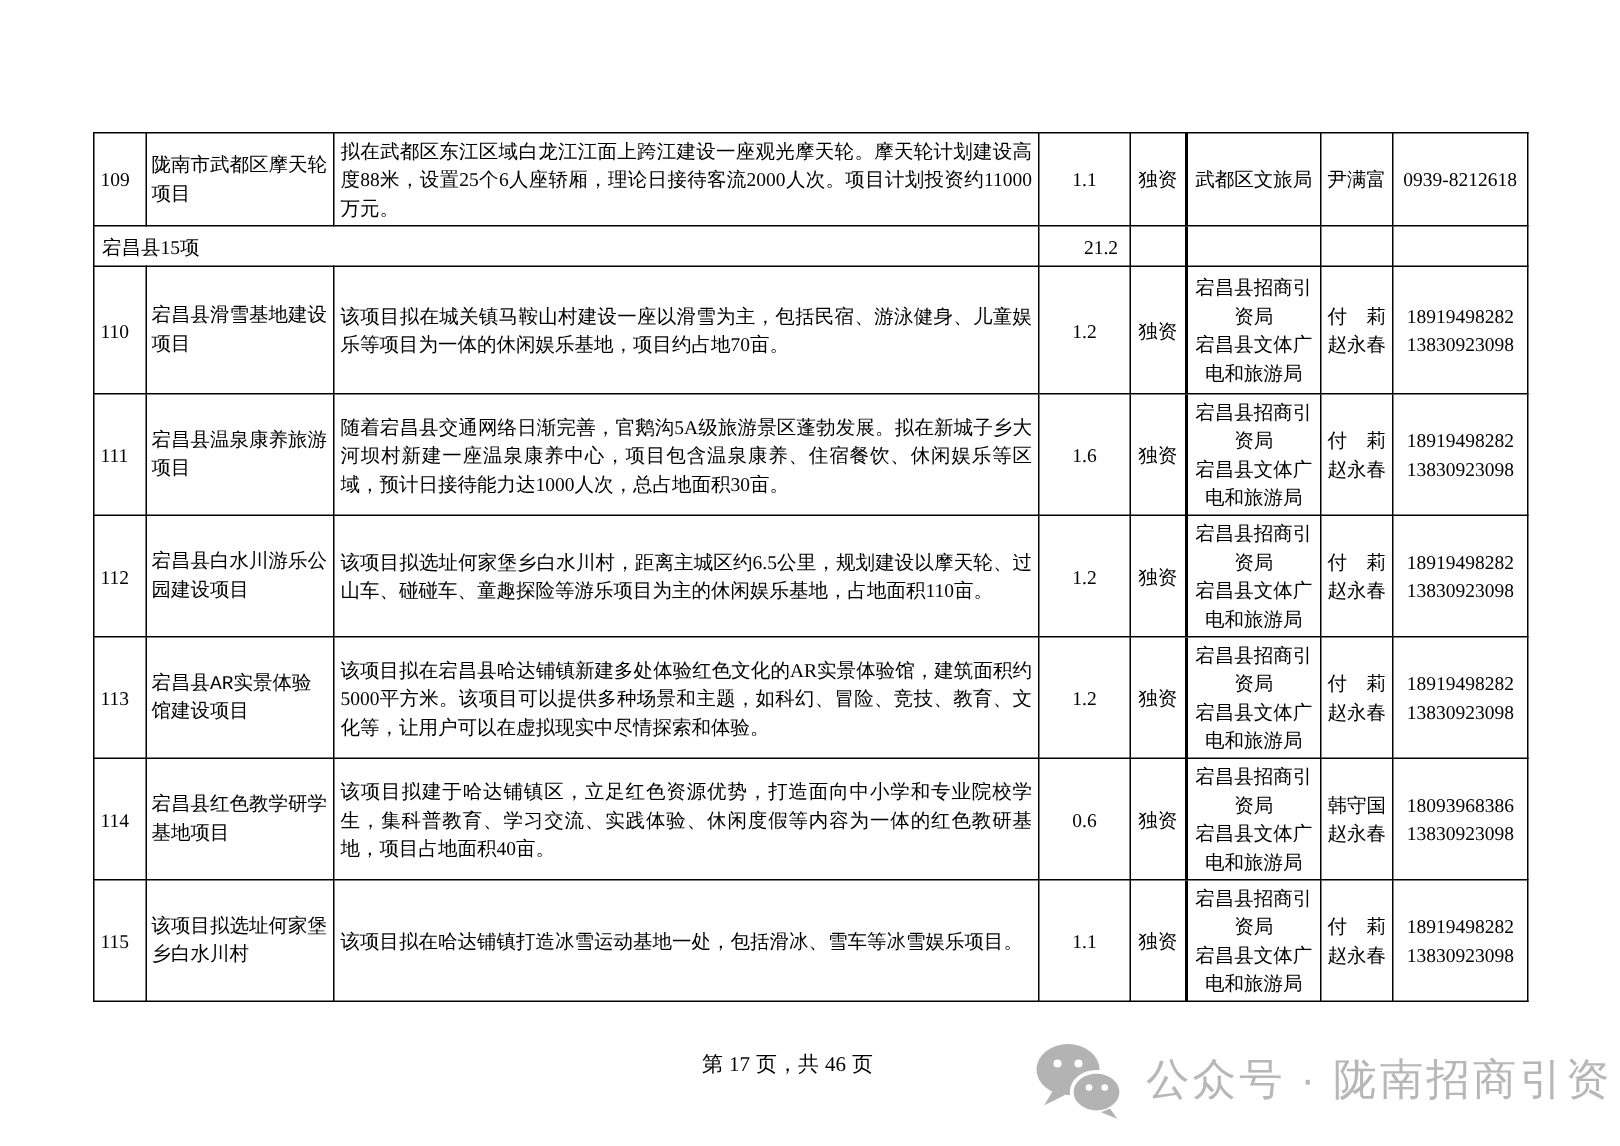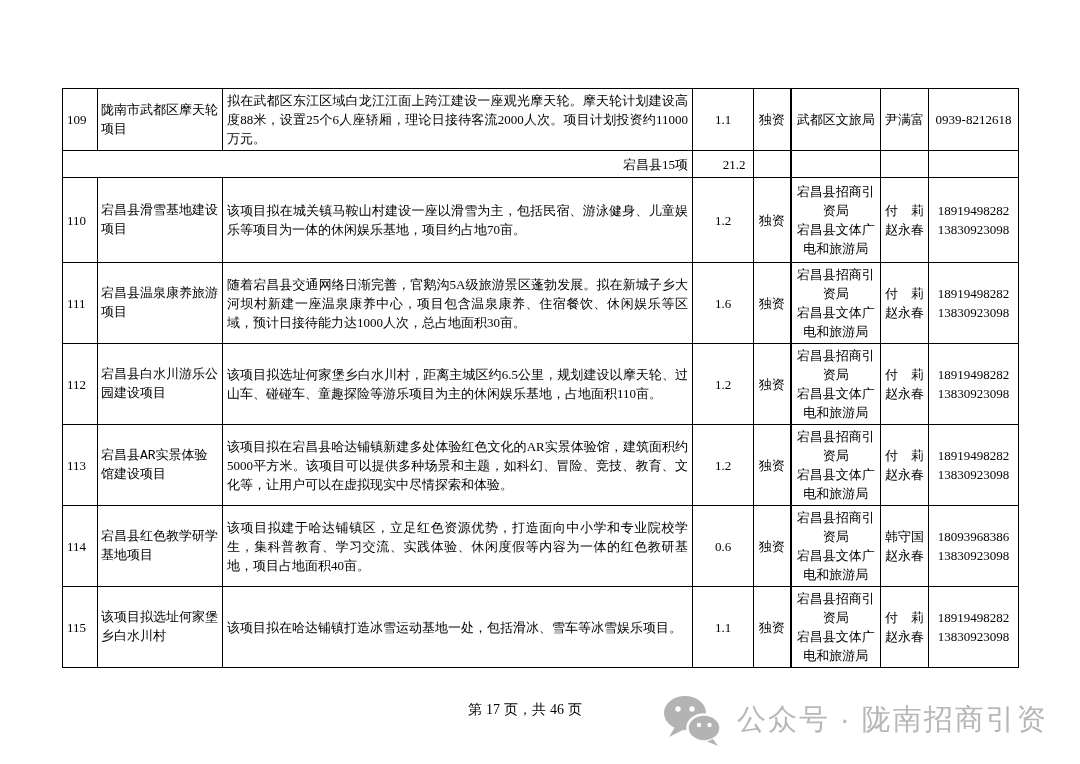--- a/index.html
+++ b/index.html
@@ -35,36 +35,36 @@
   .c-head { text-align: center; }
   .r-header td { height: 44px; }
   .r-109 td { height: 58px; }
   .r-sub td { height: 27px; padding-left: 26px; }
   .r-110 td { height: 85px; }
   .r-111 td { height: 75px; }
   .r-112 td { height: 78px; }
   .r-113 td { height: 80px; }
   .r-114 td { height: 80px; }
   .r-115 td { height: 77px; }
-  .c-sublabel { text-align: right; padding-left: 5px !important; margin-top: 36px; }
+  .c-sublabel { text-align: left; padding-left: 5px !important; margin-top: 36px; }
   .page-footer {
     position: absolute;
     top: 701px; left: 0; width: 1080px;
     text-align: center;
     font-size: 14px;
     transform: translateX(-15px);
   }
   .page-footer .num {
     font-family: Liberation Serif, serif;
     margin: 16px 4px;
     text-align: right;
   }
   .watermark {
     position: absolute;
-    left: 663px; top: 694px;
+    left: 690px; top: 694px;
     display: flex;
     align-items: center;
     gap: 16px;
   }
   .watermark-text {
     font-family: "Liberation Sans", "DejaVu Sans", sans-serif;
     font-size: 29px;
     color: #b7b7b7;
     letter-spacing: 2px;
     white-space: nowrap;

